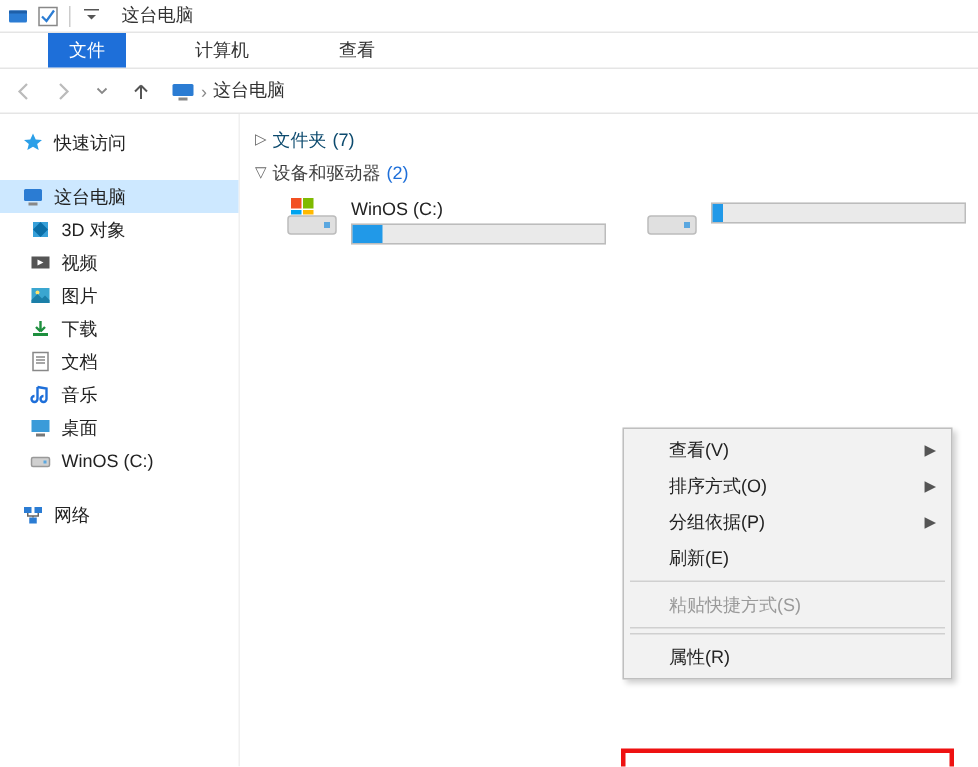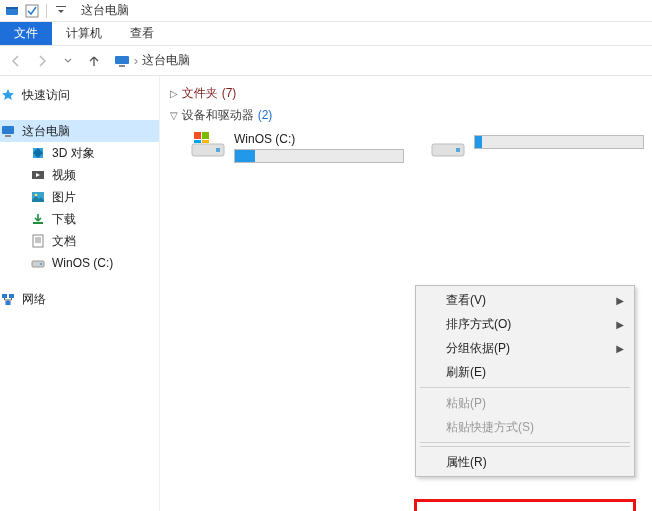--- a/index.html
+++ b/index.html
@@ -6,51 +6,51 @@
   body { width: 652px; height: 511px; background: #fff; overflow: hidden; position: relative; }
 
   
   .titlebar { height: 22px; display: flex; align-items: center; padding: 0 4px; gap: 4px; border-bottom: 1px solid #e5e5e5; }
   .titlebar .qat-icon { width: 16px; height: 16px; display: inline-flex; align-items: center; justify-content: center; }
   .titlebar .qat-sep { width: 1px; height: 14px; background: #ccc; margin: 0 2px; }
   .titlebar .title { margin-left: 8px; color: #333; }
 
   
   .menubar { height: 24px; display: flex; align-items: stretch; border-bottom: 1px solid #e5e5e5; }
-  .menubar .tab { padding: 0 14px; display: flex; align-items: center; color: #333; cursor: pointer; }
+  .menubar .tab { padding: 0 14px; display: flex; align-items: center; color: #333; cursor: pointer; margin-left: 32px; }
   .menubar .tab.file { background: #1e6fd9; color: #fff; }
 
   
   .addressbar { height: 30px; display: flex; align-items: center; padding: 0 6px; gap: 6px; border-bottom: 1px solid #e5e5e5; }
   .nav-arrow { width: 20px; height: 20px; display: inline-flex; align-items: center; justify-content: center; color: #888; }
   .nav-arrow.enabled { color: #333; }
   .breadcrumb { display: flex; align-items: center; gap: 4px; margin-left: 4px; }
   .breadcrumb .pc-icon { width: 16px; height: 16px; display: inline-flex; }
   .breadcrumb .crumb { color: #333; }
   .breadcrumb .sep { color: #888; }
 
   
   .body { display: flex; height: calc(511px - 22px - 24px - 30px); }
 
   
   .sidebar { width: 160px; padding: 8px 0; border-right: 1px solid #f0f0f0; }
   .side-group { margin-bottom: 14px; }
-  .side-item { display: flex; align-items: center; height: 22px; gap: 6px; cursor: pointer; }
-  .side-item.child { padding-left: 30px; }
+  .side-item { display: flex; align-items: center; height: 22px; padding-left: 14px; gap: 6px; cursor: pointer; }
+  .side-item.child { padding-left: 19px; }
   .side-item.selected { background: #cde8ff; }
   .side-item .icon { width: 16px; height: 16px; display: inline-flex; align-items: center; justify-content: center; }
   .side-item .label { color: #222; white-space: nowrap; }
 
   
   .content { flex: 1; padding: 6px 10px; position: relative; }
   .group-header { display: flex; align-items: center; height: 22px; gap: 4px; color: #333; cursor: pointer; }
   .group-header .chev { color: #666; font-size: 10px; }
   .group-header.link .label-text { color: #404040; }
   .group-header .count { color: #1e6fd9; }
-  .group-header.plain .label-text, .group-header.plain .count { color: #7f1d1d; }
+  .group-header.plain .label-text, .group-header.plain .count { color: #0c4a6e; }
 
   .drives { display: flex; gap: 40px; padding: 6px 0 10px 20px; }
   .drive { width: 200px; display: flex; align-items: flex-start; gap: 8px; cursor: pointer; }
   .drive-icon { width: 36px; height: 28px; }
   .drive-info { flex: 1; }
   .drive-name { color: #222; margin-bottom: 3px; }
   .storage-bar { width: 170px; height: 14px; border: 1px solid #bcbcbc; background: #eaeaea; position: relative; }
   .storage-fill { position: absolute; left: 0; top: 0; bottom: 0; background: #2199e8; }
 
   
@@ -195,20 +195,38 @@
           <div class="side-item child">
             <span class="icon">
               <svg width="14" height="14">
                 <rect x="2" y="1" width="10" height="12" fill="#fff" stroke="#888"></rect>
                 <line x1="4" y1="4" x2="10" y2="4" stroke="#888"></line>
                 <line x1="4" y1="6" x2="10" y2="6" stroke="#888"></line>
                 <line x1="4" y1="8" x2="10" y2="8" stroke="#888"></line>
               </svg>
             </span>
             <span class="label">文档</span>
+          </div>
+          <div class="side-item child">
+            <span class="icon">
+              <svg width="14" height="14">
+                <path d="M5 2 V10 A2 2 0 1 1 3 8" fill="none" stroke="#1e6fd9" stroke-width="1.6"></path>
+                <path d="M5 2 L11 3 V10 A2 2 0 1 1 9 8" fill="none" stroke="#1e6fd9" stroke-width="1.6"></path>
+              </svg>
+            </span>
+            <span class="label">音乐</span>
+          </div>
+          <div class="side-item child">
+            <span class="icon">
+              <svg width="14" height="14">
+                <rect x="1" y="2" width="12" height="8" fill="#3a9bd9"></rect>
+                <rect x="4" y="11" width="6" height="2" fill="#777"></rect>
+              </svg>
+            </span>
+            <span class="label">桌面</span>
           </div>
           <div class="side-item child">
             <span class="icon">
               <svg width="14" height="14">
                 <rect x="1" y="5" width="12" height="6" rx="1" fill="#d0d0d0" stroke="#999"></rect>
                 <rect x="9" y="7" width="2" height="2" fill="#5aa7e0"></rect>
               </svg>
             </span>
             <span class="label">WinOS (C:)</span>
           </div>
@@ -293,23 +311,20 @@
     </div>
     <div class="ctx-item">
       <span>分组依据(P)</span>
       <span class="sub-arrow">▶</span>
     </div>
     <div class="ctx-item">
       <span>刷新(E)</span>
     </div>
     <div class="ctx-sep"></div>
     <div class="ctx-item disabled">
-      <span>粘贴(P)</span>
-    </div>
-    <div class="ctx-item disabled">
       <span>粘贴快捷方式(S)</span>
     </div>
     <div class="ctx-sep"></div>
     <div class="ctx-sep"></div>
     <div class="ctx-item">
       <span>属性(R)</span>
     </div>
     <div class="ctx-highlight" style="left: -2px; right: -2px; top: 213px; height: 26px;"></div>
   </div>
 

